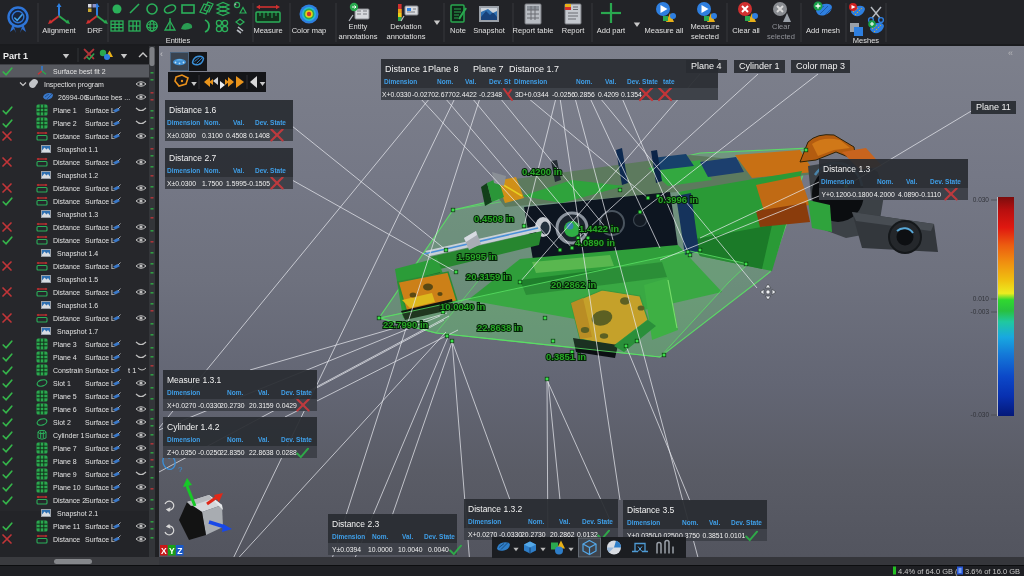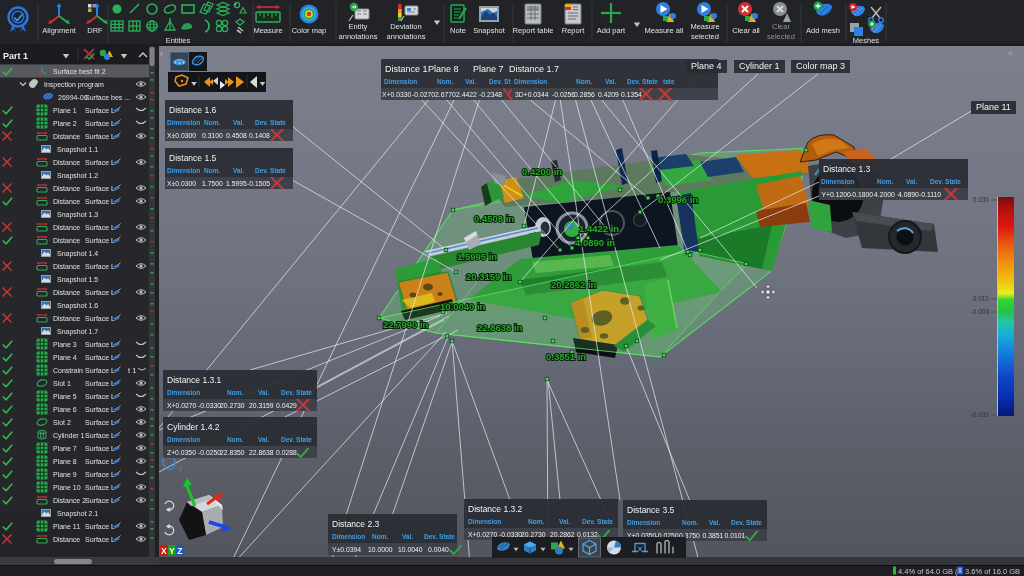--- a/index.html
+++ b/index.html
@@ -889,39 +889,39 @@
       <span style="left:2px">X±0.0300</span>
       <span style="left:37px">0.3100</span>
       <span style="left:61px">0.4508</span>
       <span style="left:84px">0.1408</span>
       <svg style="position:absolute;left:105px;top:0" width="16" height="14" viewBox="0 0 16 14">
         <path d="M1.4 0.4 L12.6 11.6 M12.6 0.4 L1.4 11.6" stroke="#bd3a3e" stroke-width="2.1" fill="none" stroke-linecap="round"></path>
       </svg>
     </div>
   </div>
 <div class="ann" style="left:165px;top:148px;width:128px">
-    <div class="tt">Distance 1.5</div>
+    <div class="tt">Distance 2.7</div>
     <div class="hd">
       <span style="left:2px">Dimension</span>
       <span style="left:39px">Nom.</span>
       <span style="left:68px">Val.</span>
       <span style="left:90px">Dev. State</span>
     </div>
     <div class="dt">
       <span style="left:2px">X±0.0300</span>
       <span style="left:37px">1.7500</span>
       <span style="left:61px">1.5995</span>
       <span style="left:82px">-0.1505</span>
       <svg style="position:absolute;left:105px;top:0" width="16" height="14" viewBox="0 0 16 14">
         <path d="M1.4 0.4 L12.6 11.6 M12.6 0.4 L1.4 11.6" stroke="#bd3a3e" stroke-width="2.1" fill="none" stroke-linecap="round"></path>
       </svg>
     </div>
   </div>
 <div class="ann" style="left:163px;top:370px;width:154px">
-    <div class="tt">Distance 1.3.1</div>
+    <div class="tt">Measure 1.3.1</div>
     <div class="hd">
       <span style="left:4px">Dimension</span>
       <span style="left:64px">Nom.</span>
       <span style="left:95px">Val.</span>
       <span style="left:118px">Dev. State</span>
     </div>
     <div class="dt">
       <span style="left:4px">X+0.0270</span>
       <span style="left:35px">-0.0330</span>
       <span style="left:57px">20.2730</span>

